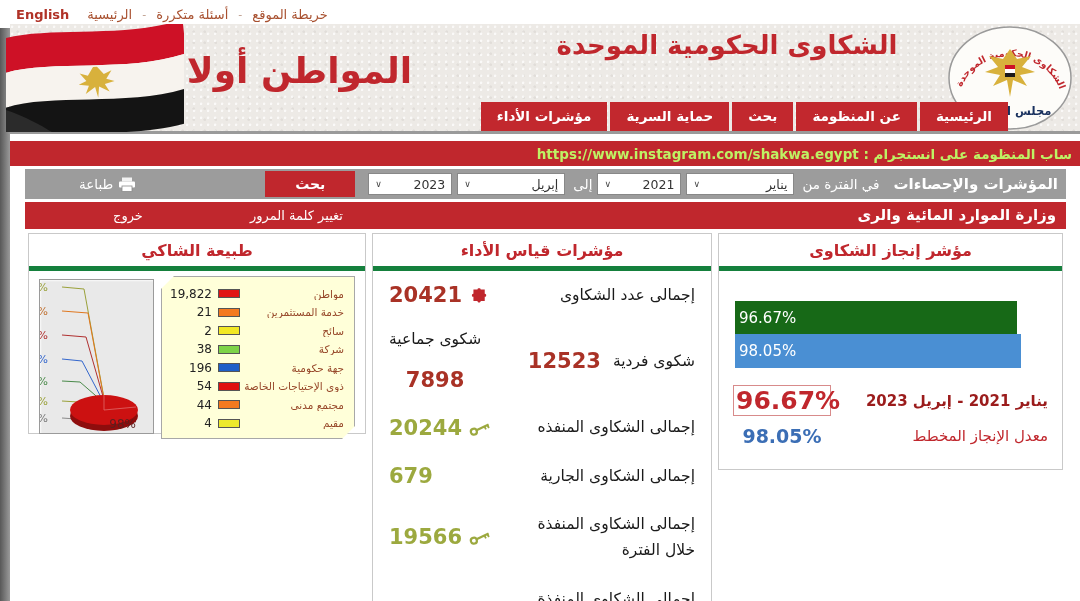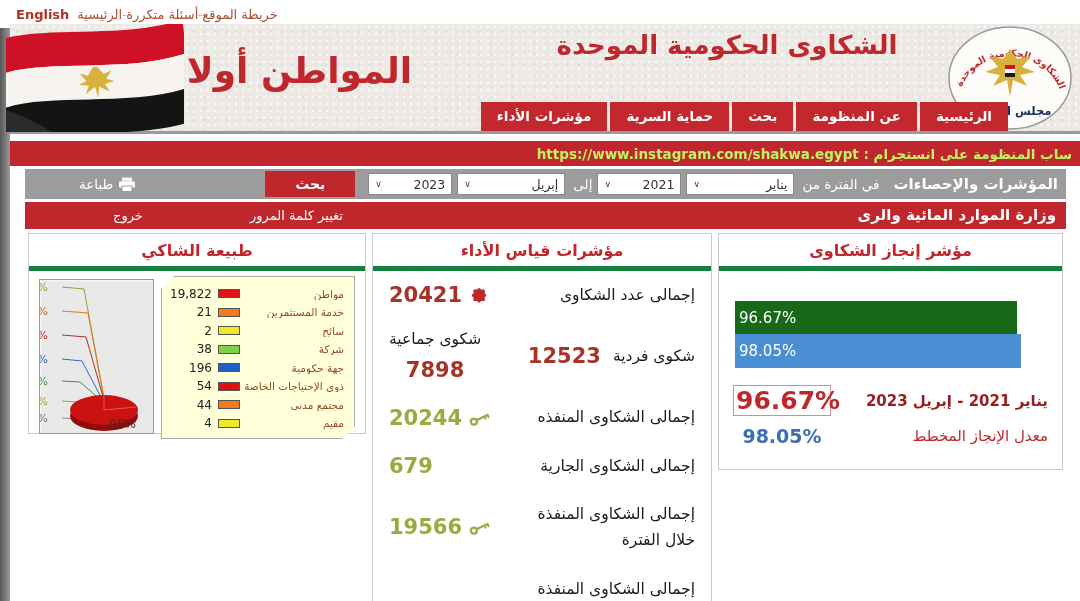--- a/index.html
+++ b/index.html
@@ -2,21 +2,21 @@
 <html lang="ar"><head>
 <meta charset="utf-8">
 <style>
   * { margin:0; padding:0; box-sizing:border-box; }
   body { background:#fff; }
   .page { position:relative; width:1080px; height:601px; background:#fff; overflow:hidden;
           font-family:"DejaVu Sans", sans-serif; }
 
   
   .toplinks { position:absolute; top:0; left:0; right:0; height:28px; background:#fff;
-              display:flex; align-items:center; padding-left:16px; font-size:13px; direction:ltr; }
+              display:flex; align-items:center; gap:10px; padding-left:16px; font-size:13px; direction:ltr; }
   .toplinks a { color:#A8502F; text-decoration:none; cursor:pointer; }
   .toplinks .en { color:#B03227; font-weight:bold; margin-right:8px; }
   .toplinks .sep { color:#b98; font-size:11px; }
 
   
   .left-strip { position:absolute; left:0; top:28px; width:10px; height:573px;
                 background:linear-gradient(to right,#585858,#7c7c7c 55%,#9a9a9a); }
 
   
   .banner { position:absolute; top:24px; left:10px; right:0; height:110px;
@@ -87,21 +87,21 @@
   .planned-lbl { color:#C0272D; font-size:15px; }
   .planned-val { color:#3B6EB5; font-weight:bold; font-size:19px; width:98px; text-align:center; direction:ltr; }
 
   .panel-kpi { top:233px; left:372px; width:340px; height:400px; }
   .kpi-row { display:flex; direction:rtl; justify-content:space-between; align-items:center;
              padding:11px 16px; }
   .kpi-lbl { font-size:15.5px; color:#1a1a1a; line-height:1.7; max-width:175px; }
   .kpi-val { display:flex; direction:rtl; align-items:center; gap:6px;
              font-size:21px; font-weight:bold; direction:rtl; }
   .kpi-val .num { direction:ltr; }
-  .kpi-dual-left { display:flex; flex-direction:column; align-items:center; gap:10px; }
+  .kpi-dual-left { display:flex; flex-direction:column; align-items:center; gap:20px; }
   .kpi-dual-left .dlbl { font-size:15.5px; color:#1a1a1a; }
   .kpi-dual-left .dval { font-size:21px; font-weight:bold; }
   .kpi-right-grp { display:flex; direction:rtl; align-items:center; gap:12px; }
 
   .panel-nat { top:233px; left:28px; width:338px; height:201px; }
   .nat-body { display:flex; direction:rtl; padding:5px 10px 0 9px; gap:7px; }
   .legend { width:194px; height:163px; background:#ffffd9; border:1px solid #a8a8a8;
             clip-path:polygon(13px 0, 100% 0, 100% calc(100% - 13px), calc(100% - 13px) 100%, 0 100%, 0 13px);
             padding:8px 10px 6px 8px; display:flex; flex-direction:column; justify-content:space-between; }
   .leg-row { display:flex; direction:rtl; align-items:center; height:17px; }

